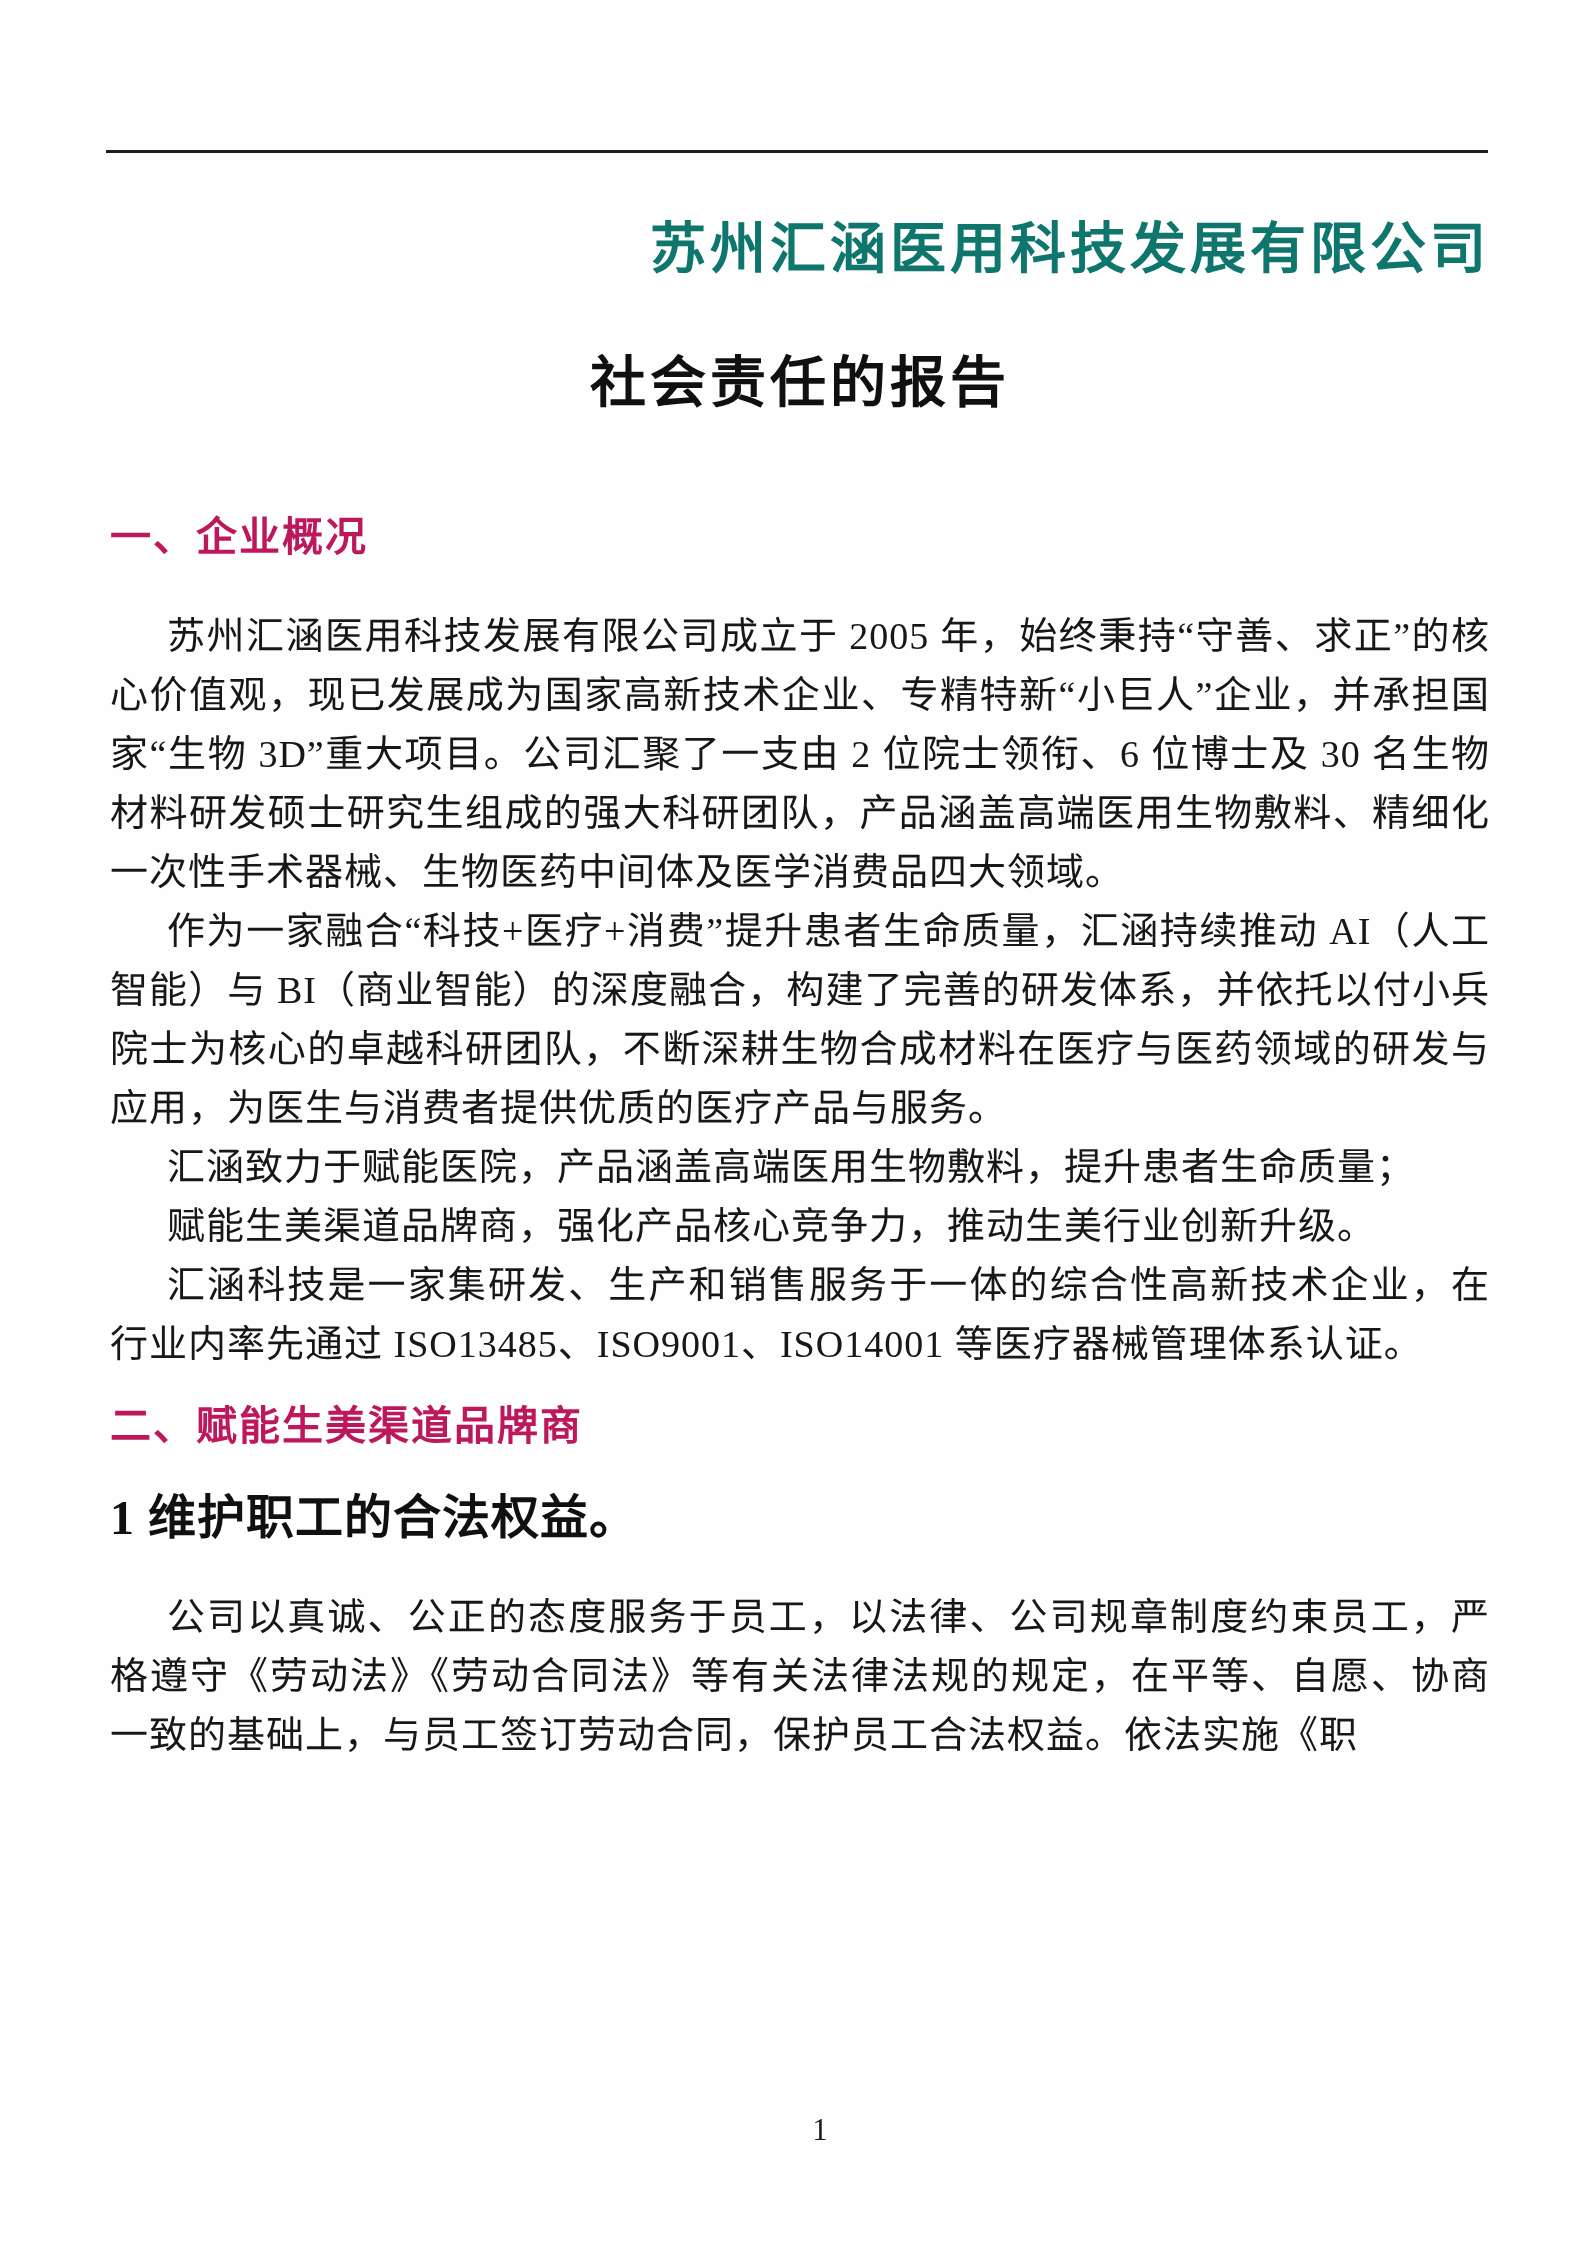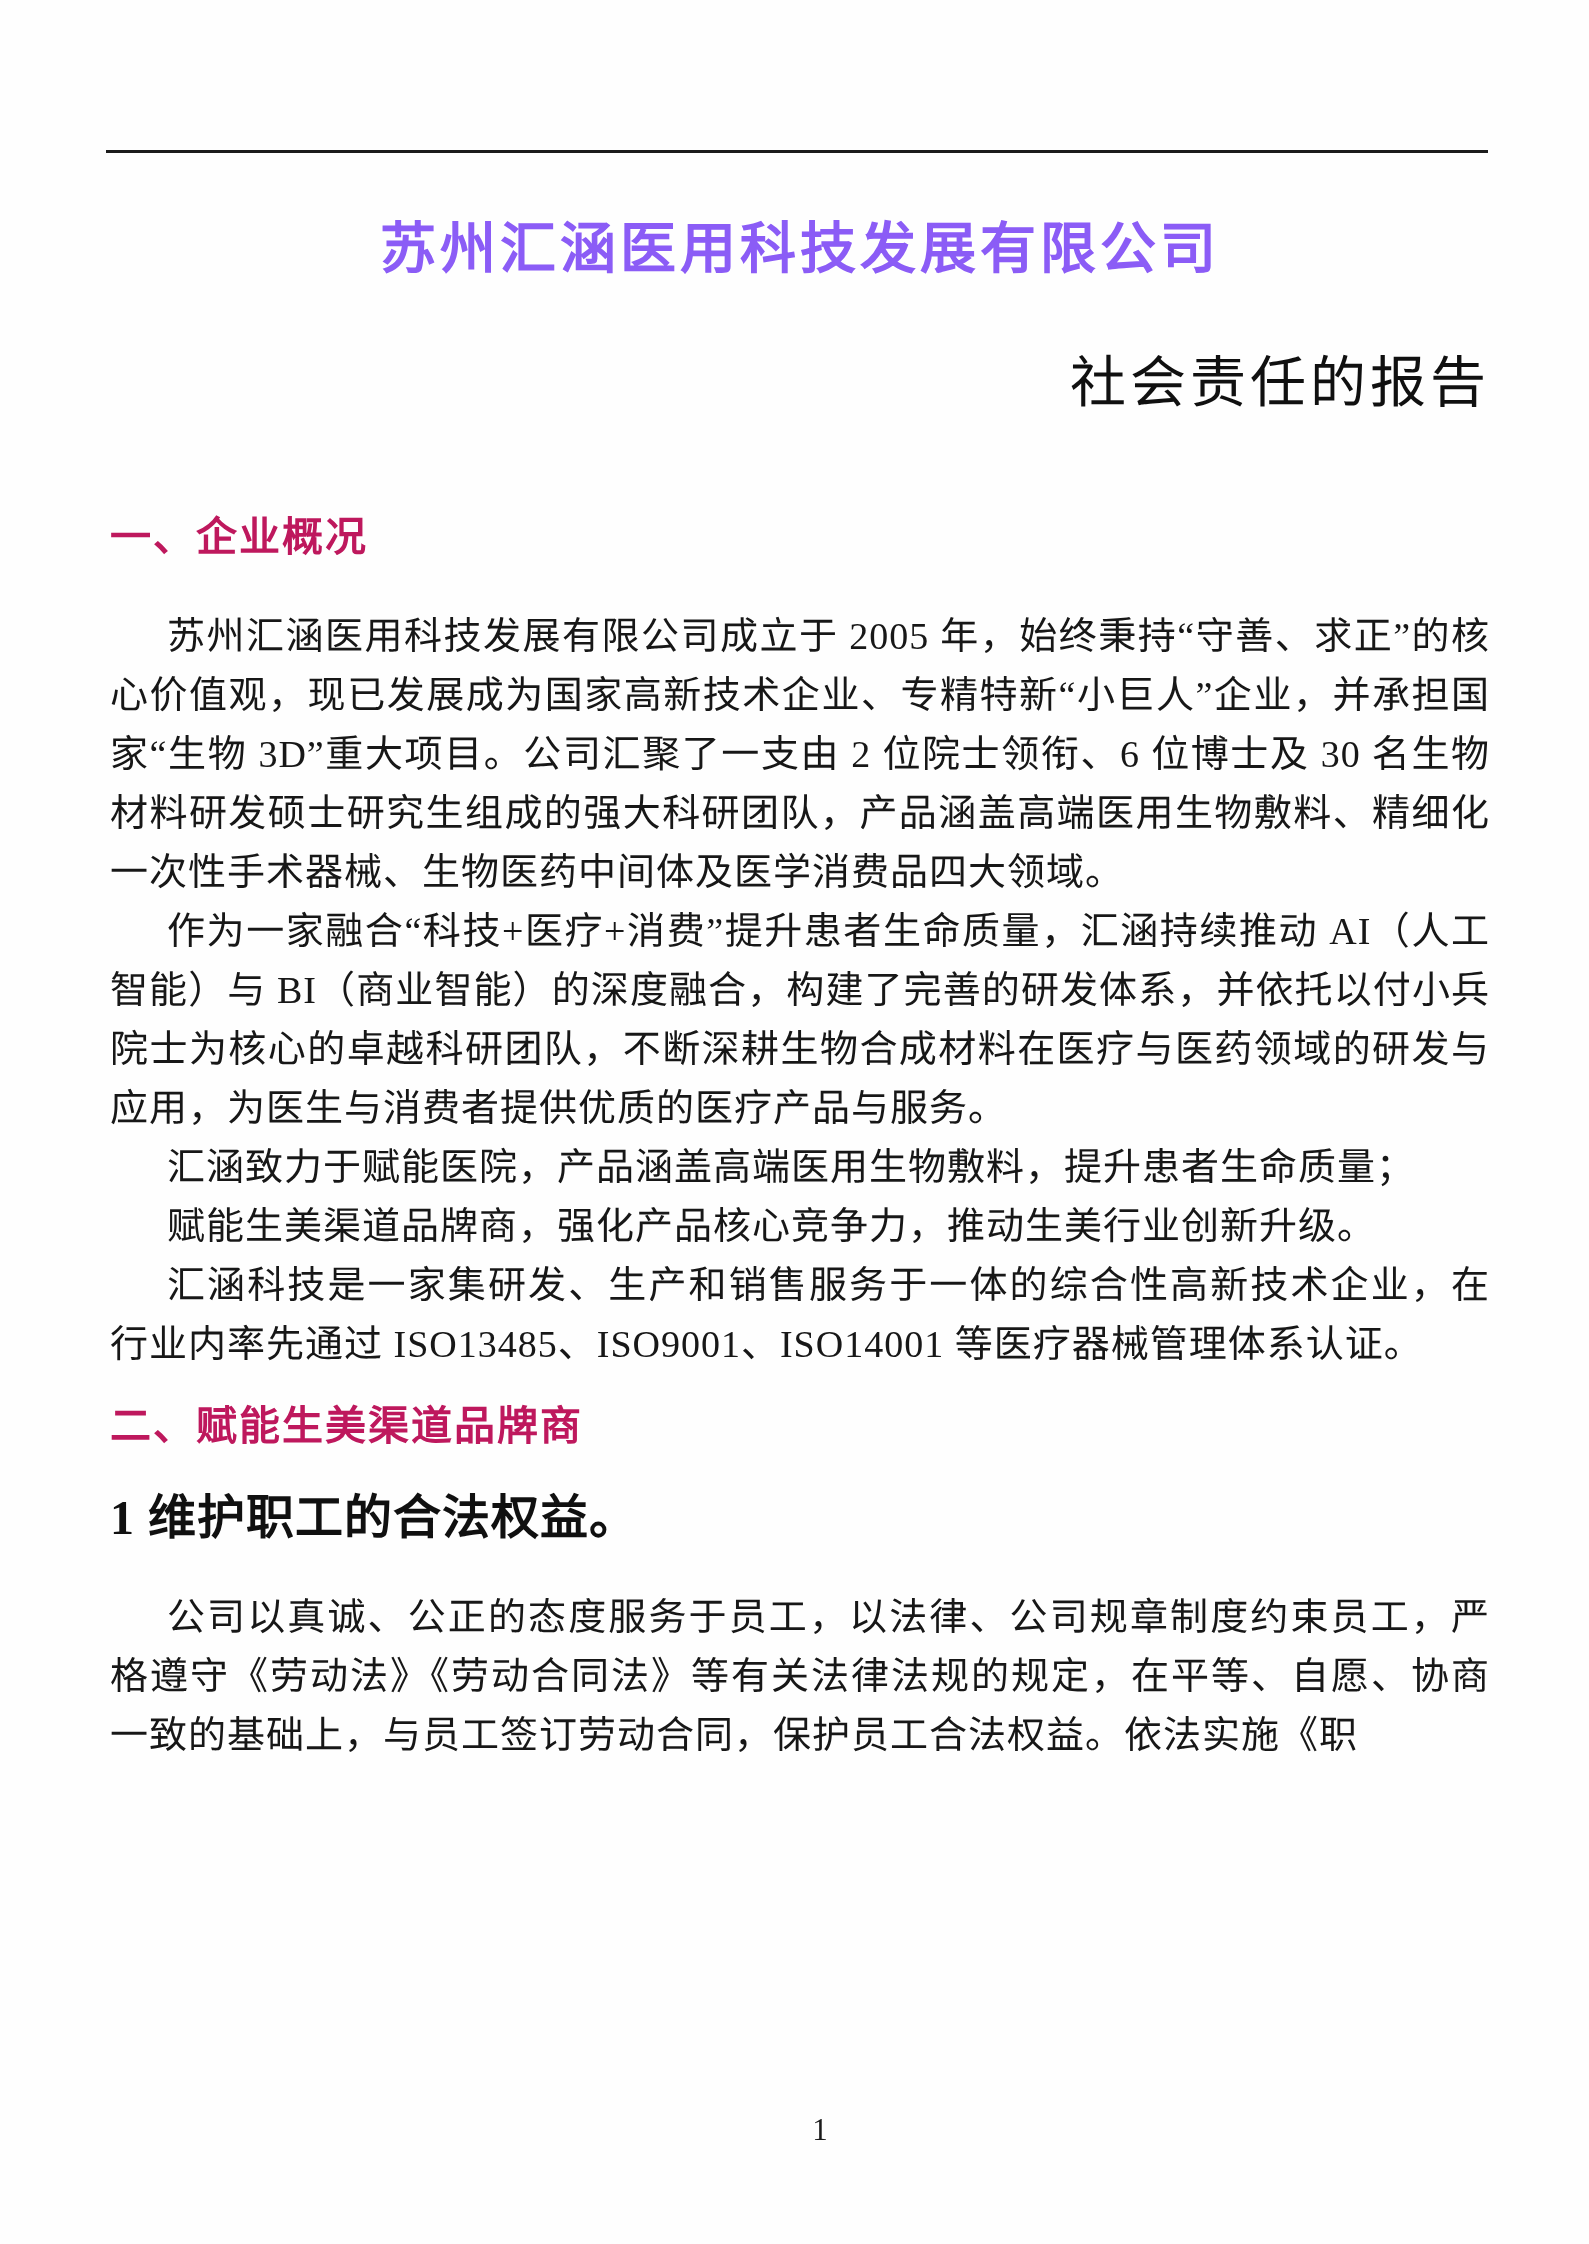--- a/index.html
+++ b/index.html
@@ -25,32 +25,32 @@
     background: #1c1c1c;
   }
   .content {
     position: absolute;
     left: 110px;
     top: 0;
     width: 1380px;
   }
   .doc-title {
     margin: 213px 0 0 0;
-    text-align: center;
+    text-align: right;
     font-size: 56px;
     font-weight: 700;
     letter-spacing: 4px;
     line-height: 72px;
-    color: #8b5cf6;
+    color: #0f766e;
   }
   .doc-subtitle {
     margin: 62px 0 0 0;
-    text-align: right;
+    text-align: center;
     font-size: 56px;
-    font-weight: 400;
+    font-weight: 700;
     letter-spacing: 4px;
     line-height: 72px;
     color: #101010;
   }
   .section-heading {
     margin: 92px 0 0 0;
     font-size: 41px;
     font-weight: 700;
     line-height: 52px;
     letter-spacing: 2px;

